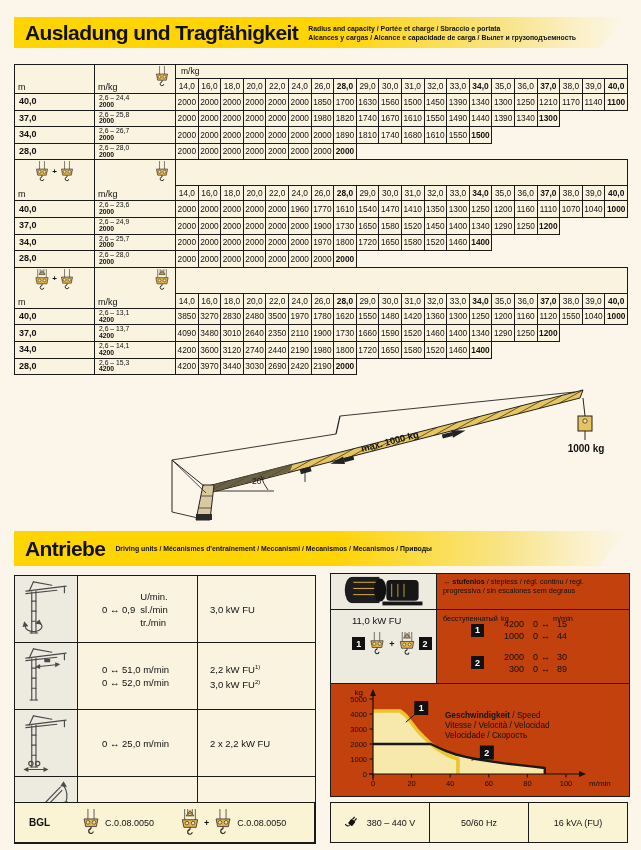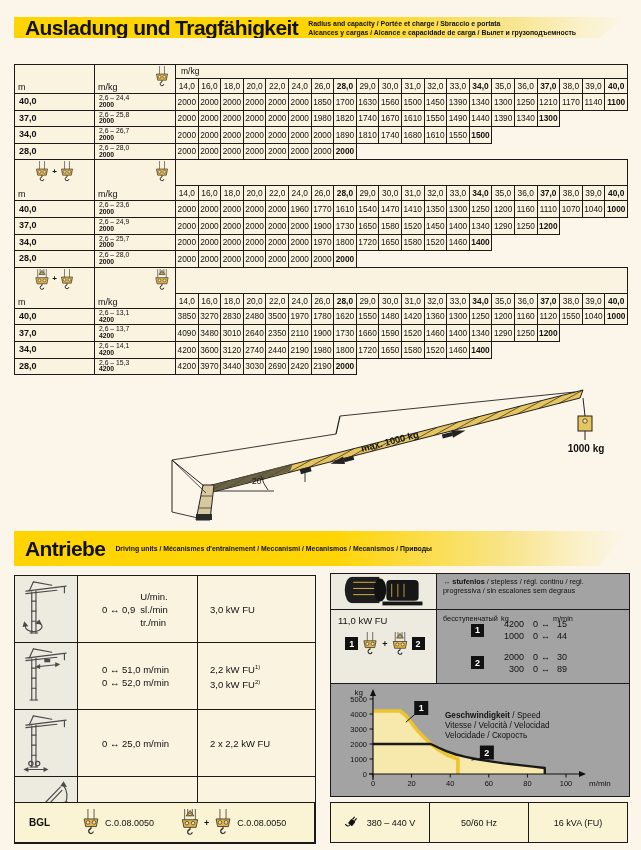--- a/index.html
+++ b/index.html
@@ -3,21 +3,21 @@
 <meta charset="utf-8">
 <style>
   html,body{margin:0;padding:0;}
   body{width:641px;height:850px;background:#FBF6E9;font-family:"Liberation Sans",sans-serif;color:#111;position:relative;overflow:hidden;}
   
   .banner{position:absolute;left:14px;width:613px;display:flex;align-items:center;
     background:linear-gradient(90deg,#FFD403 0%,#FFD403 52%,#F8E488 80%,#FBF1CC 93%,#FBF6E9 100%);
     clip-path:polygon(0 0,100% 0,95.5% 100%,0 100%);}
   .banner h1{margin:0 10px 0 11px;font-size:21px;font-weight:bold;letter-spacing:-0.6px;white-space:nowrap;}
   .banner .sub{font-size:6.9px;font-weight:bold;line-height:8.5px;padding-top:2px;}
-  #banner1{top:17px;height:21px;}
+  #banner1{top:17px;height:31px;}
   #banner2{top:531px;height:35px;}
   
   #capacity-tables{position:absolute;left:14px;top:64px;width:614px;}
   table.cap{border-collapse:collapse;table-layout:fixed;width:614px;}
   table.cap td{border:1px solid #1a1a1a;background:#F9F3E0;padding:0;text-align:center;vertical-align:middle;line-height:1;}
   table.cap td.void{border:0;background:transparent;}
   tr.h-group{height:14px;} tr.h-icons{height:26px;} tr.h-cols{height:15px;} tr.r-data{height:16px;}
   td.mhead{position:relative;}
   td.mhead .mlabel{position:absolute;left:3px;bottom:1px;font-size:9px;}
   td.mhead .hdricons{position:absolute;top:1px;left:0;right:0;display:flex;justify-content:center;align-items:flex-start;gap:2px;}
@@ -37,27 +37,27 @@
   #drive-table td{border:1px solid #1a1a1a;background:#F9F3E0;vertical-align:middle;padding:0;}
   #drive-table tr{height:55px;}
   td.dicon{background:#EDEAE0 !important;text-align:center;}
   td.dval{padding-left:24px !important;font-size:9.5px;line-height:13px;}
   td.dpow{padding-left:12px !important;font-size:9.5px;line-height:13px;}
   .vflex{display:flex;align-items:center;gap:5px;}
   .ustack div{text-align:left;}
   sup{font-size:6px;}
   
   #hoist-box{position:absolute;left:330px;top:573px;width:298px;height:222px;border:1px solid #1a1a1a;
-    display:grid;grid-template-columns:106px 1fr;grid-template-rows:36px 74px 1fr;background:#a3a3a3;}
+    display:grid;grid-template-columns:106px 1fr;grid-template-rows:36px 74px 1fr;background:#c2410c;}
   .hx1{background:#EDEAE0;border-right:1px solid #1a1a1a;border-bottom:1px solid #1a1a1a;display:flex;align-items:center;justify-content:center;}
   .hx2{border-bottom:1px solid #1a1a1a;padding:3px 4px 0 6px;font-size:7.3px;line-height:9px;}
   .hx2 .l3{display:flex;margin-top:19px;}
   .hx2 .l3 .ru{flex:0 0 58px;}
   .hx2 .l3 .ukg{flex:0 0 52px;text-align:left;}
-  .hx3{background:#EDEAE0;border-right:1px solid #1a1a1a;border-bottom:1px solid #1a1a1a;padding:5px 4px 0 7px;font-size:9.5px;}
+  .hx3{background:#EDEAE0;border-right:1px solid #1a1a1a;border-bottom:1px solid #1a1a1a;padding:5px 4px 0 21px;font-size:9.5px;}
   .hicons{display:flex;align-items:center;justify-content:center;gap:3px;margin-top:6px;}
   .hx4{border-bottom:1px solid #1a1a1a;display:flex;flex-direction:column;justify-content:space-evenly;padding-left:34px;}
   .mode{display:flex;align-items:center;gap:12px;}
   .msq{width:13px;height:13px;background:#111;color:#fff;font-size:9px;font-weight:bold;display:flex;align-items:center;justify-content:center;flex:0 0 13px;}
   .mrows{font-size:9px;line-height:12px;}
   .mrows .ld{display:inline-block;width:28px;text-align:right;}
   .mrows .zr{display:inline-block;width:14px;text-align:right;}
   .mrows .ar{display:inline-block;margin:0 3px;}
   .mrows .sp{display:inline-block;width:14px;text-align:right;}
   .hx5{grid-column:1/3;padding:2px 0 0 2px;}

